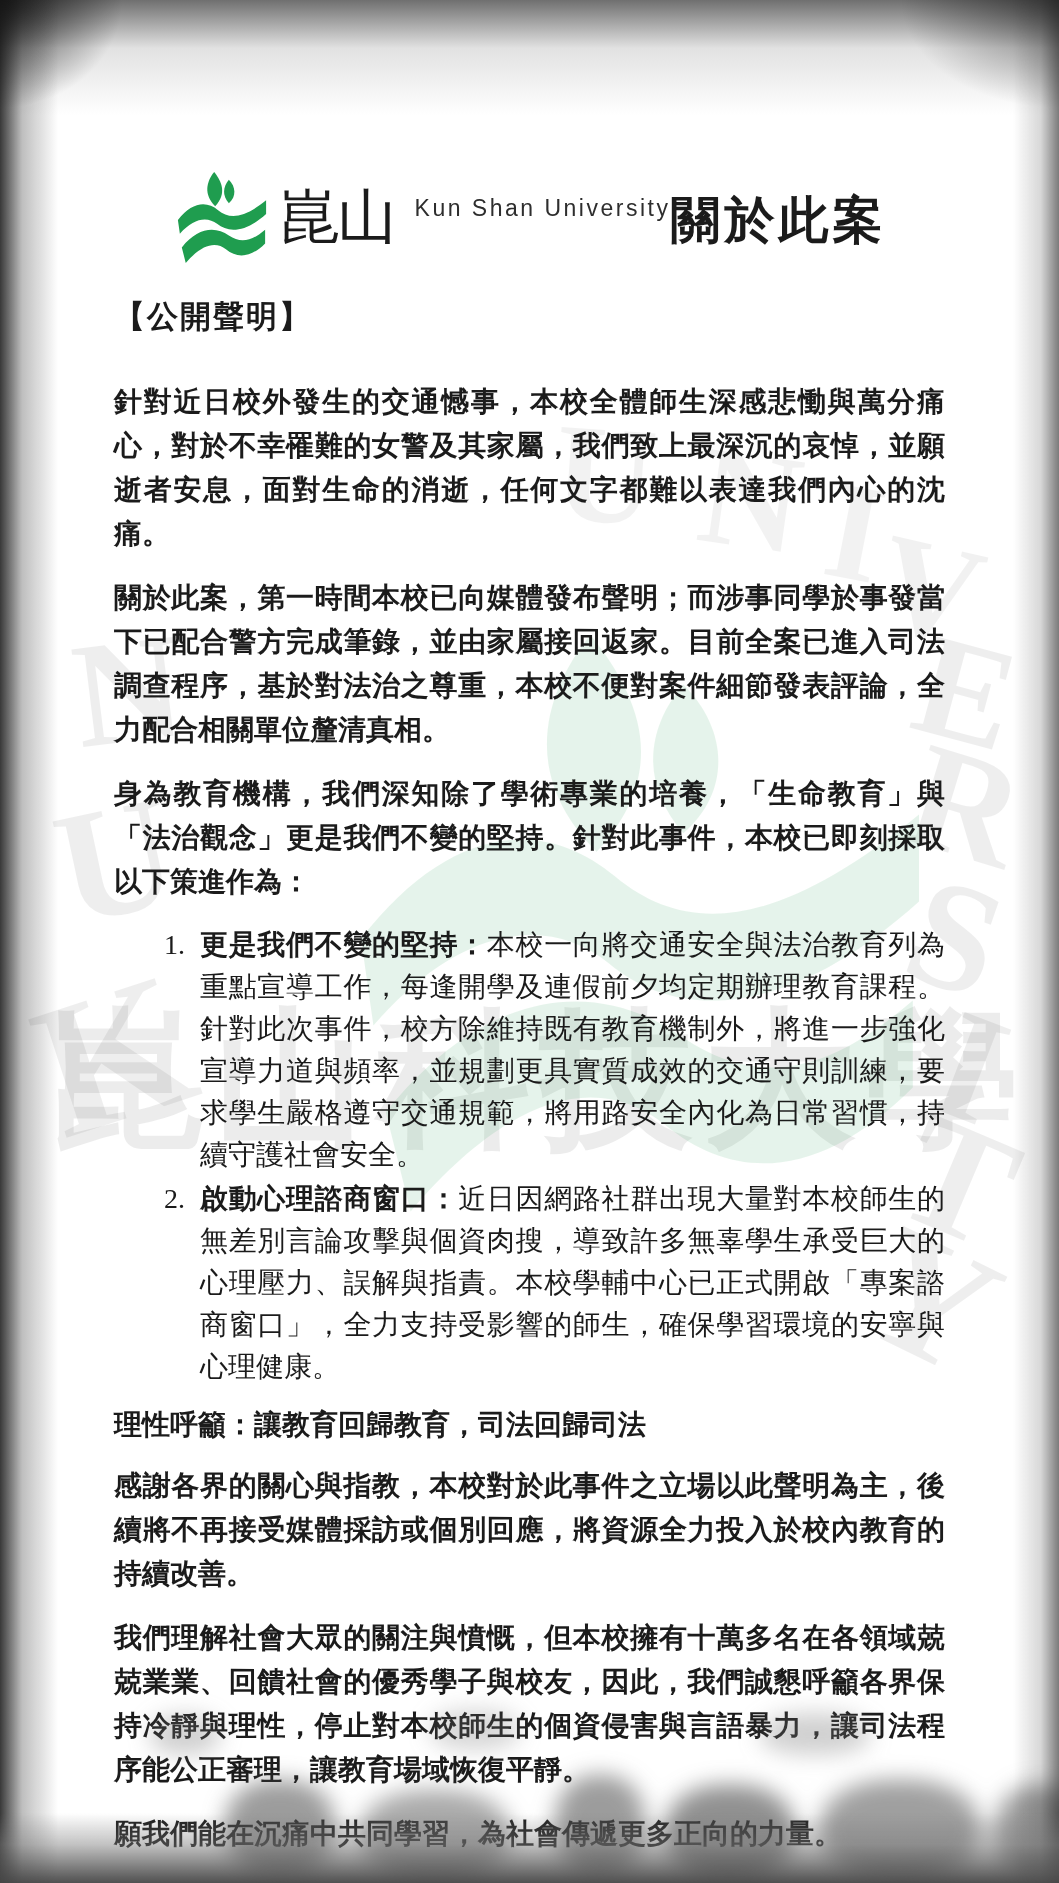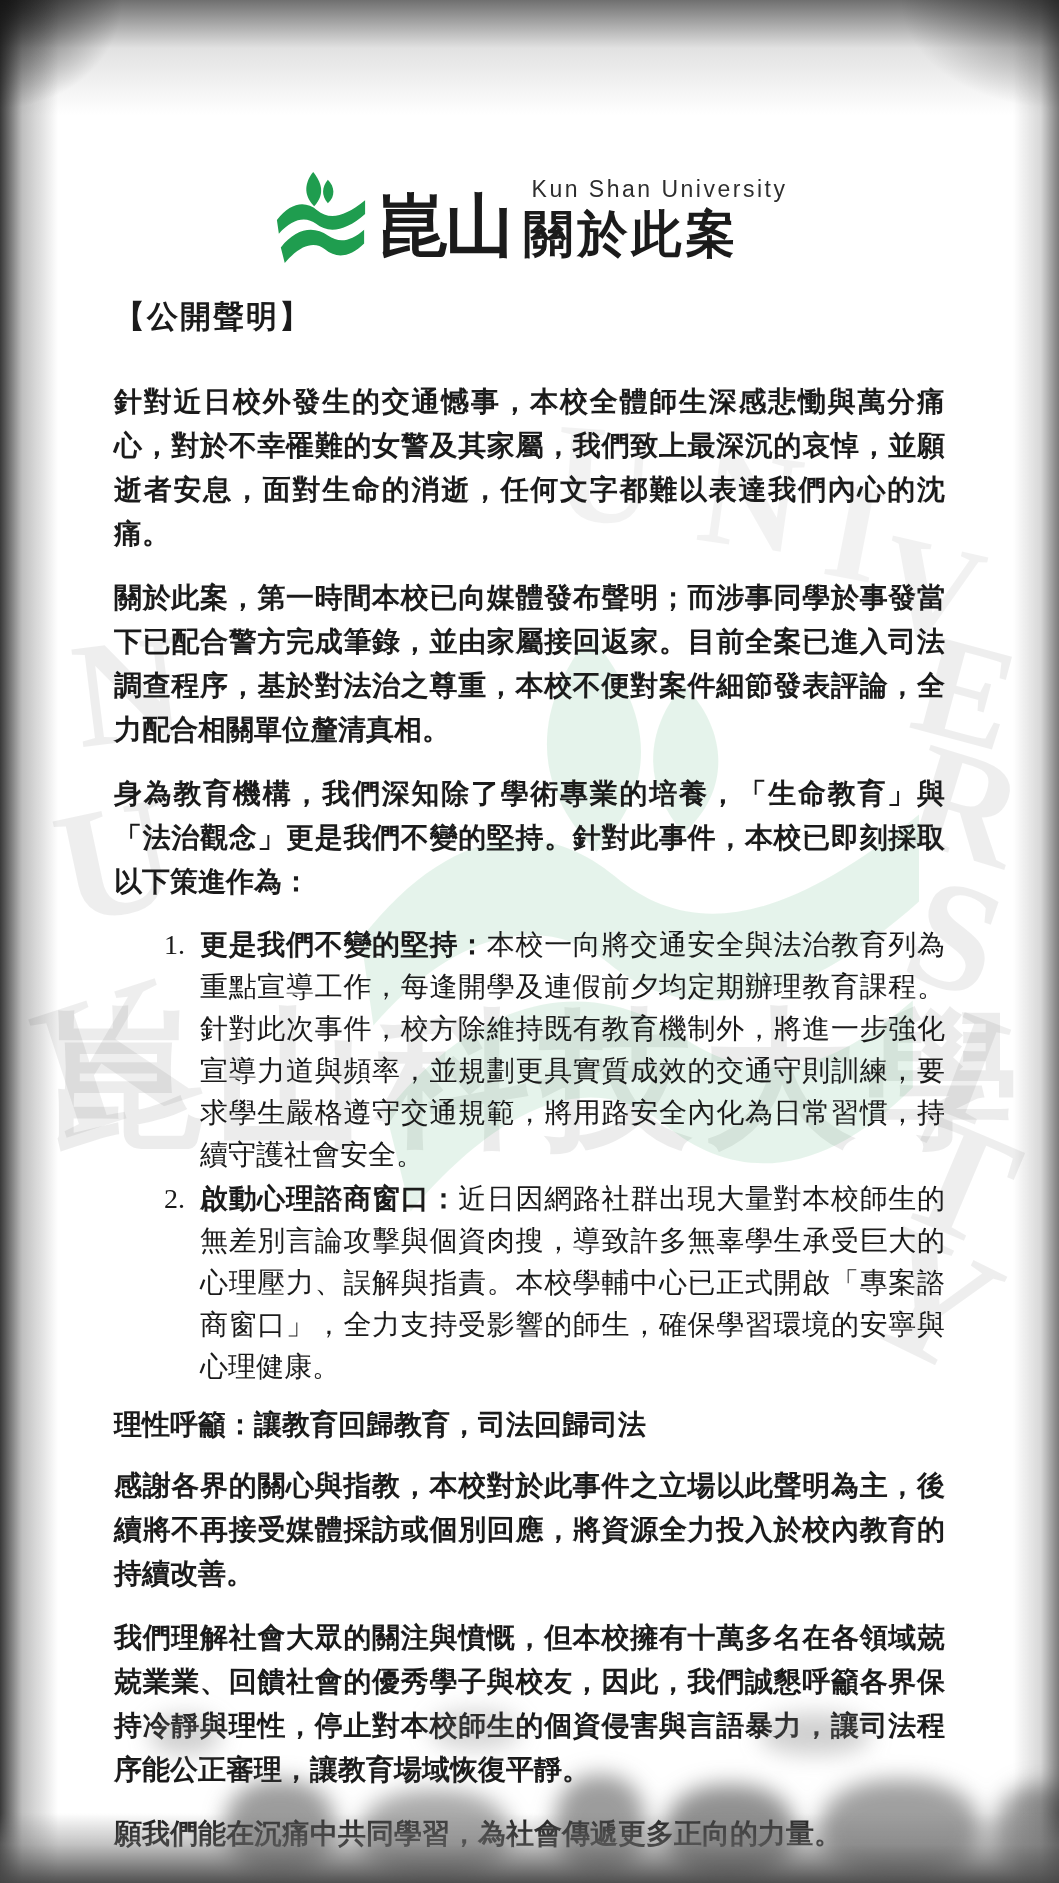--- a/index.html
+++ b/index.html
@@ -33,22 +33,22 @@
     position:absolute;left:60px;top:1005px;width:950px;
     font-size:150px;font-weight:bold;letter-spacing:10px;white-space:nowrap;
     color:rgba(0,0,0,0.075);transform:scaleX(1.02);line-height:1;
   }
   .wm-leaf{position:absolute;left:330px;top:590px;width:620px;height:660px;opacity:0.11;}
 
   
   .logo-row{display:flex;justify-content:center;align-items:center;gap:10px;margin-bottom:30px;position:relative;}
   .logo-mark{width:98px;height:98px;flex:0 0 auto;}
   .logo-text{display:flex;align-items:flex-end;}
-  .zh-big{font-size:68px;font-weight:bold;line-height:0.95;letter-spacing:-2px;}
-  .logo-col{display:flex;flex-direction:column;margin-left:12px;}
+  .zh-big{font-size:59px;font-weight:normal;line-height:0.95;letter-spacing:-2px;}
+  .logo-col{display:flex;flex-direction:row;margin-left:12px;}
   .logo-en{font-family:"Liberation Sans","DejaVu Sans",sans-serif;font-size:23px;letter-spacing:2.5px;color:#2e2e2e;margin:0 0 6px 8px;white-space:nowrap;}
   .zh-small{font-size:50px;font-weight:bold;letter-spacing:4px;line-height:1;}
 
   
   .page{position:absolute;inset:0;padding:168px 114px 0 114px;z-index:2;}
   h1.title{font-size:31px;font-weight:bold;text-align:left;margin:0 0 42px 0;letter-spacing:2px;}
   p.body-p{font-size:28px;line-height:44px;text-align:justify;margin:0 0 20px 0;font-weight:bold;}
   ol.actions{margin:4px 0 18px 0;padding-left:78px;}
   ol.actions li{font-size:28px;line-height:42px;text-align:justify;padding-left:8px;margin-bottom:2px;}
   ol.actions li .lead{font-weight:bold;}

